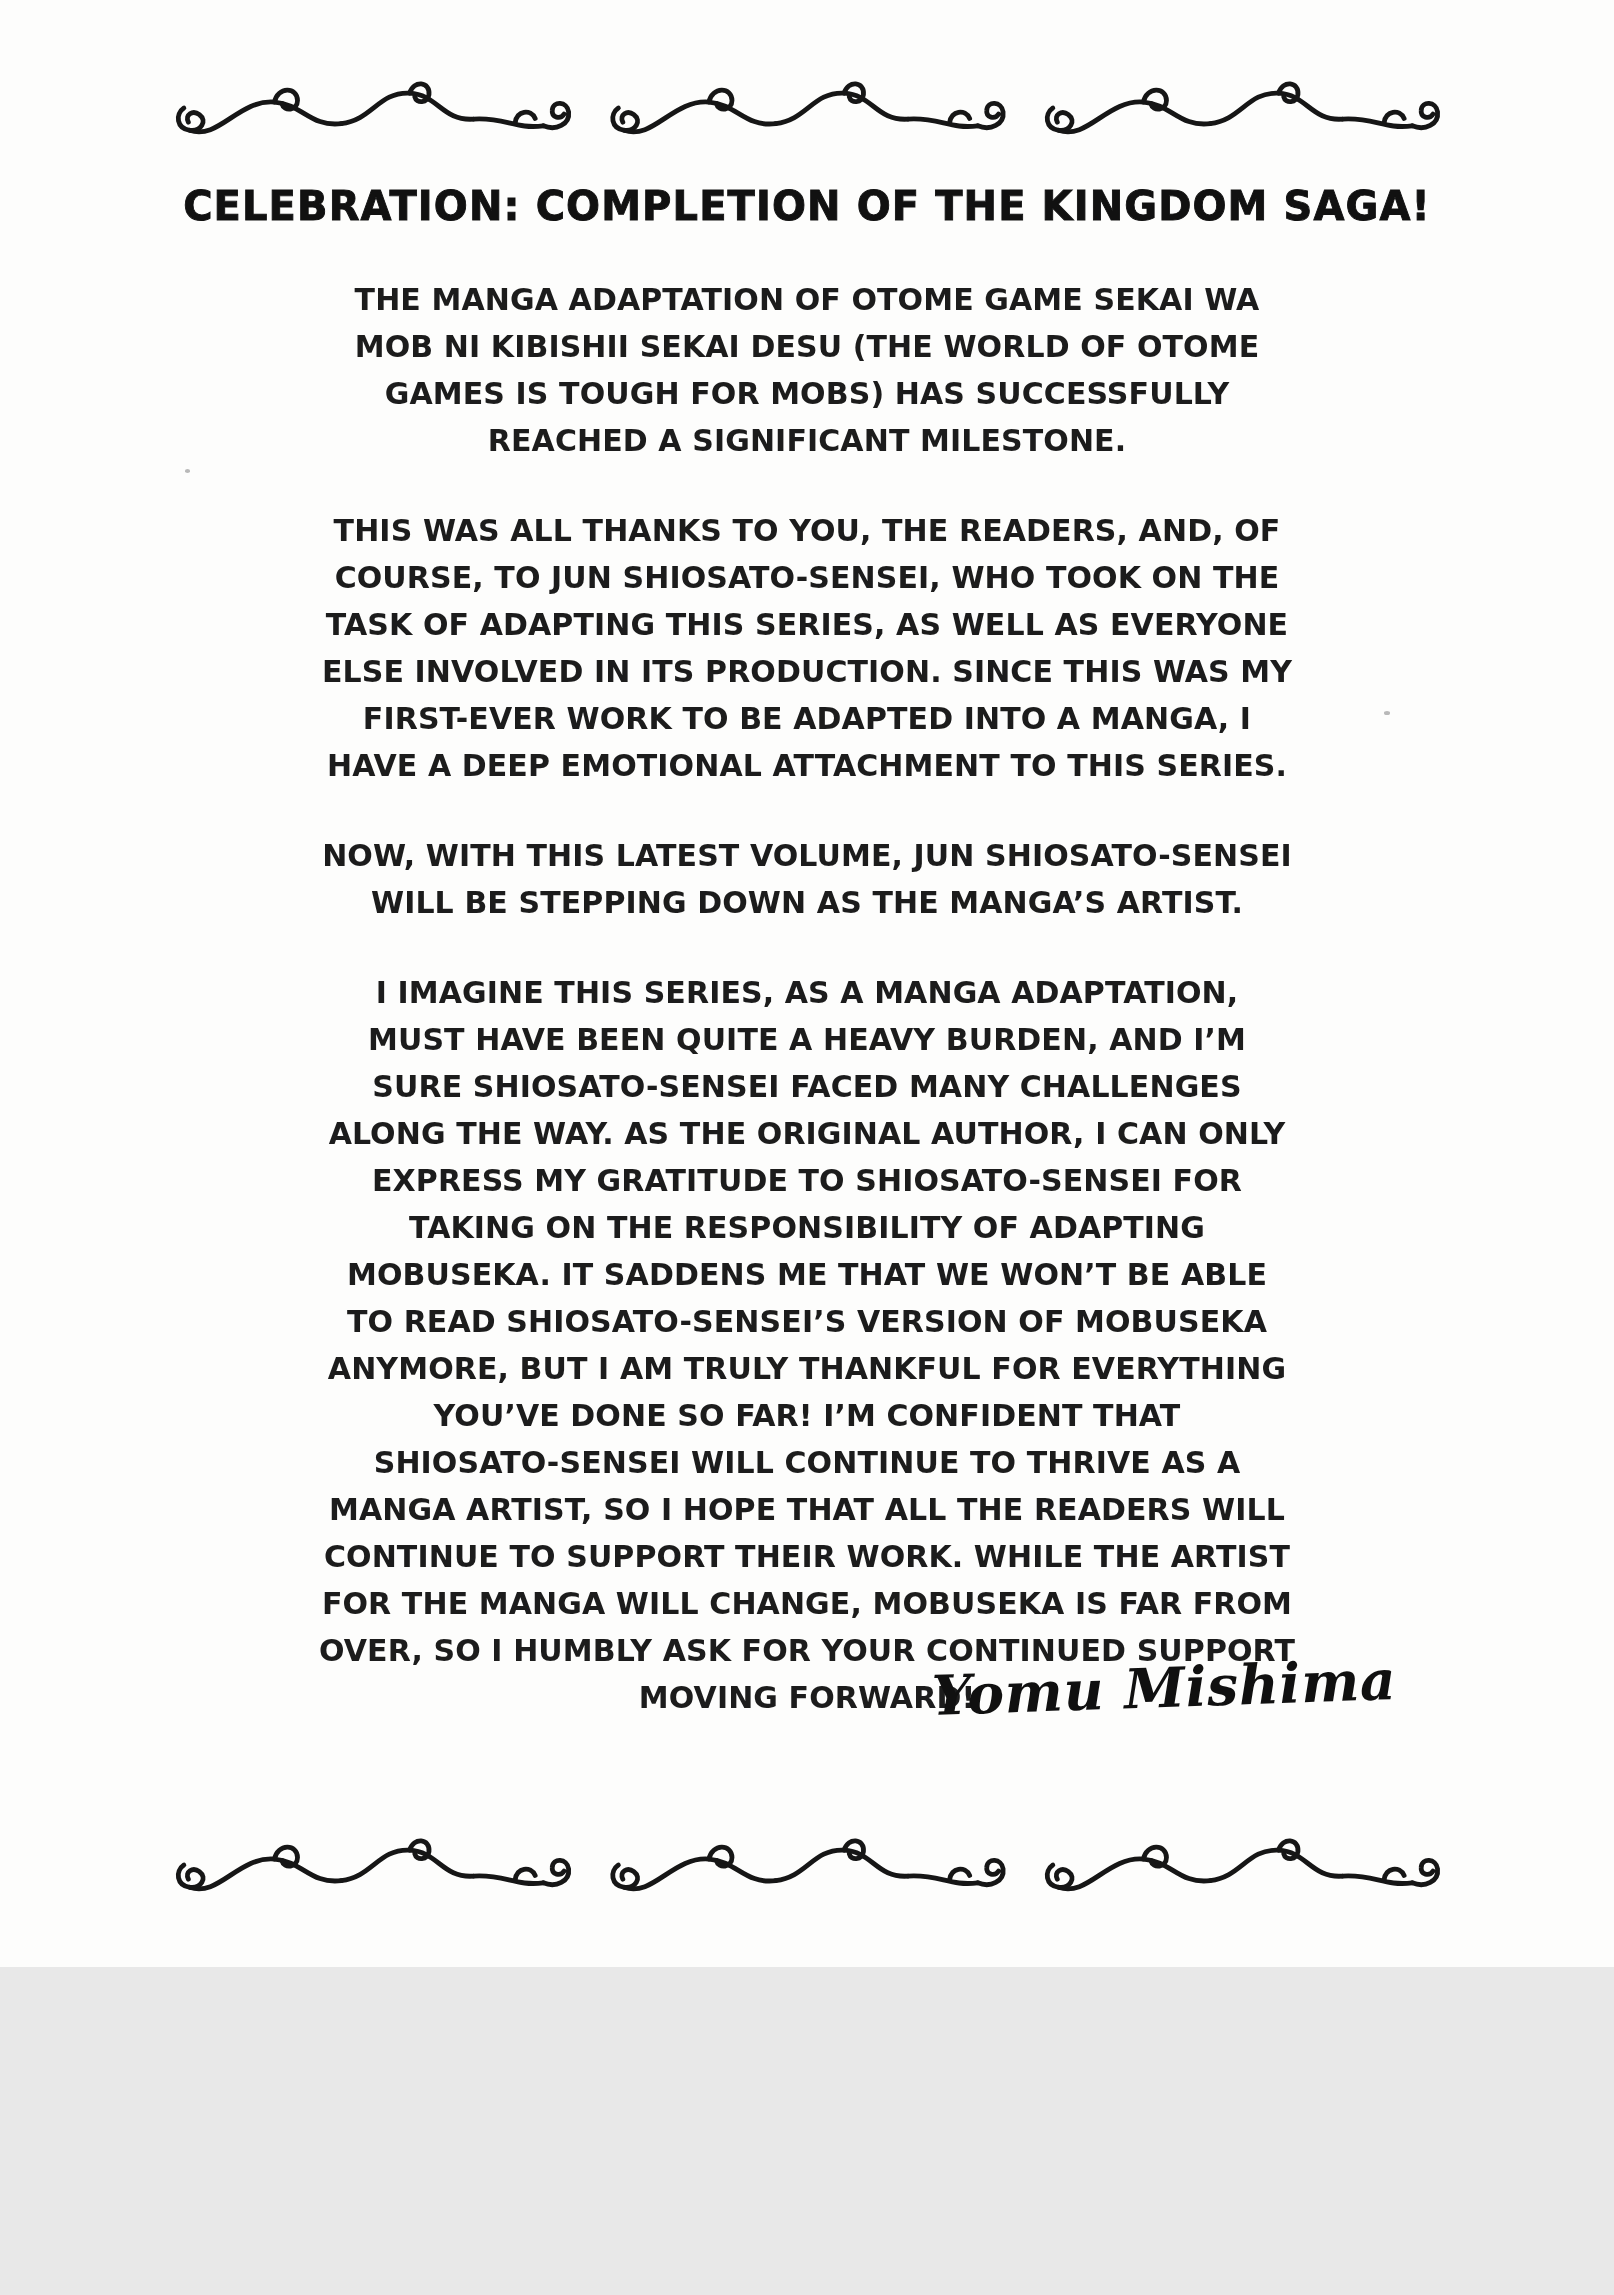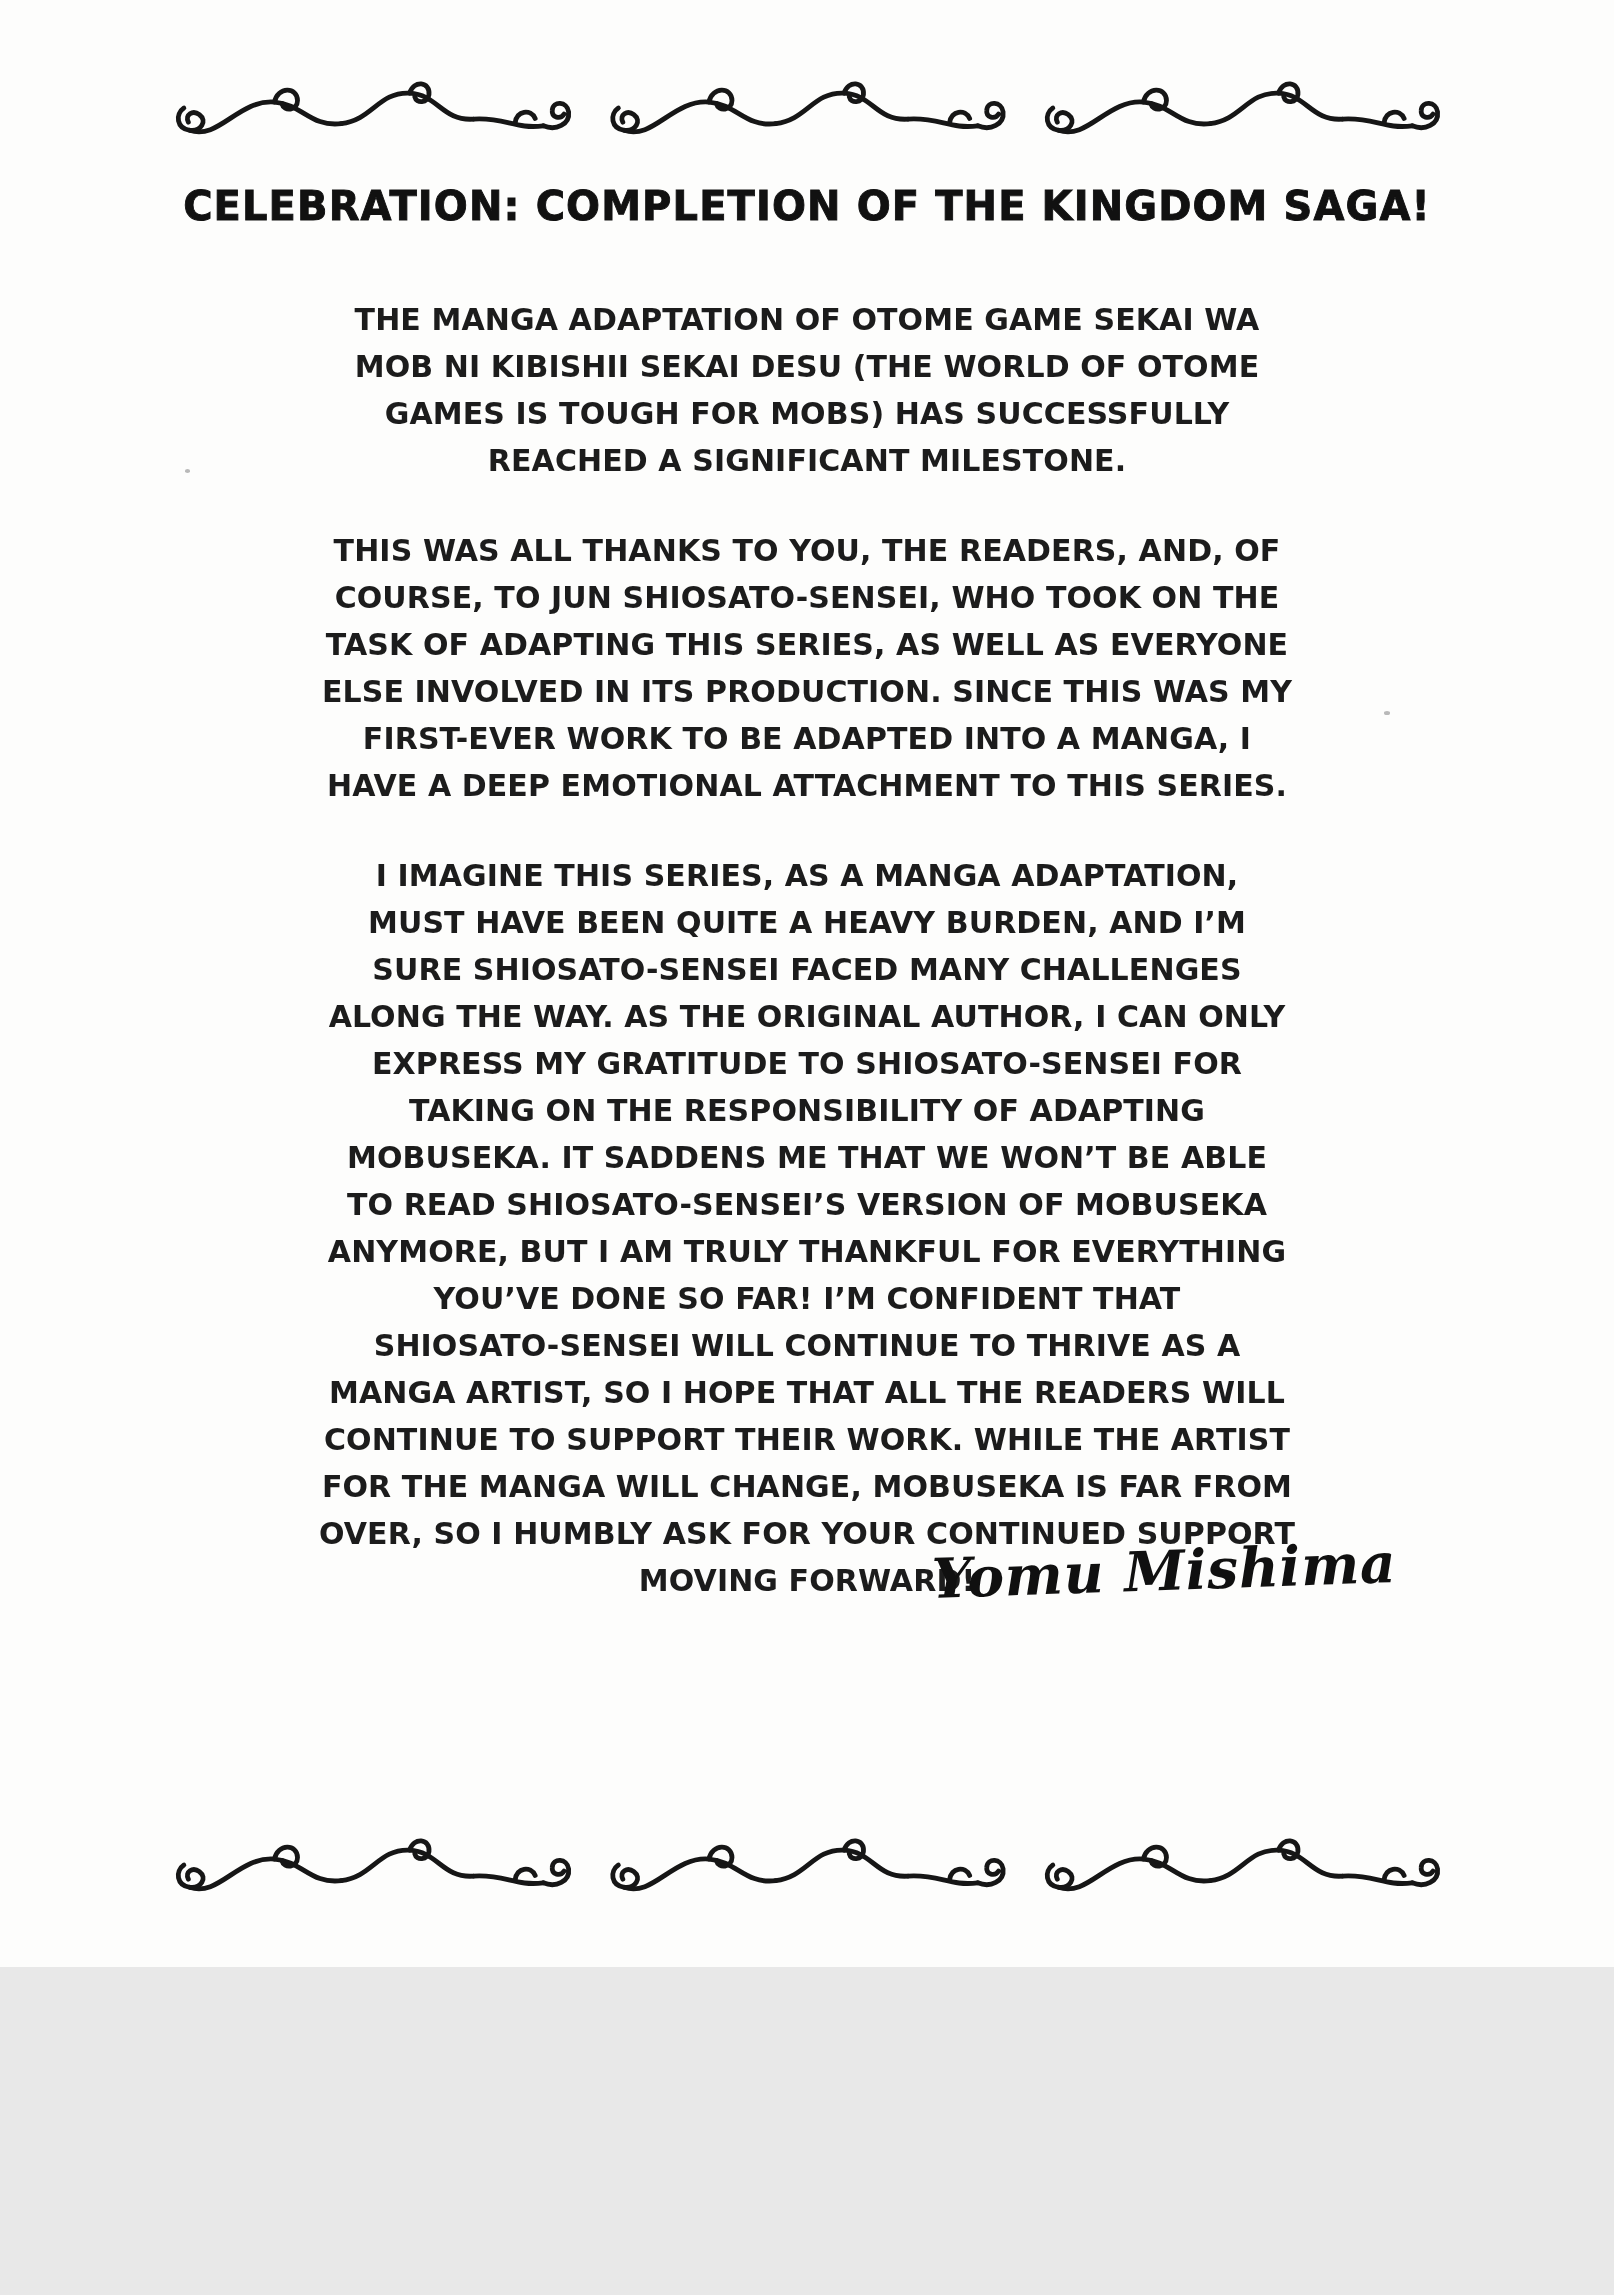--- a/index.html
+++ b/index.html
@@ -41,21 +41,21 @@
     font-size: 40px;
     line-height: 49px;
     font-weight: 800;
     letter-spacing: 1.1px;
     color: #111;
     -webkit-text-stroke: 0.9px #111;
     text-align: center;
     transform: scaleY(1.04);
   }
   .body-text {
-    margin-top: 66px;
+    margin-top: 46px;
     text-align: center;
   }
   .body-text p {
     margin: 0 0 43px 0;
     font-size: 30px;
     font-weight: 700;
     line-height: 47px;
     letter-spacing: 0.1px;
     white-space: pre-line;
     color: #1c1c1c;
@@ -121,20 +121,22 @@
       <p>THE MANGA ADAPTATION OF OTOME GAME SEKAI WA
 MOB NI KIBISHII SEKAI DESU (THE WORLD OF OTOME
 GAMES IS TOUGH FOR MOBS) HAS SUCCESSFULLY
 REACHED A SIGNIFICANT MILESTONE.</p>
       <p>THIS WAS ALL THANKS TO YOU, THE READERS, AND, OF
 COURSE, TO JUN SHIOSATO-SENSEI, WHO TOOK ON THE
 TASK OF ADAPTING THIS SERIES, AS WELL AS EVERYONE
 ELSE INVOLVED IN ITS PRODUCTION. SINCE THIS WAS MY
 FIRST-EVER WORK TO BE ADAPTED INTO A MANGA, I
 HAVE A DEEP EMOTIONAL ATTACHMENT TO THIS SERIES.</p>
+      <p>NOW, WITH THIS LATEST VOLUME, JUN SHIOSATO-SENSEI
+WILL BE STEPPING DOWN AS THE MANGA’S ARTIST.</p>
       <p>I IMAGINE THIS SERIES, AS A MANGA ADAPTATION,
 MUST HAVE BEEN QUITE A HEAVY BURDEN, AND I’M
 SURE SHIOSATO-SENSEI FACED MANY CHALLENGES
 ALONG THE WAY. AS THE ORIGINAL AUTHOR, I CAN ONLY
 EXPRESS MY GRATITUDE TO SHIOSATO-SENSEI FOR
 TAKING ON THE RESPONSIBILITY OF ADAPTING
 MOBUSEKA. IT SADDENS ME THAT WE WON’T BE ABLE
 TO READ SHIOSATO-SENSEI’S VERSION OF MOBUSEKA
 ANYMORE, BUT I AM TRULY THANKFUL FOR EVERYTHING
 YOU’VE DONE SO FAR! I’M CONFIDENT THAT

